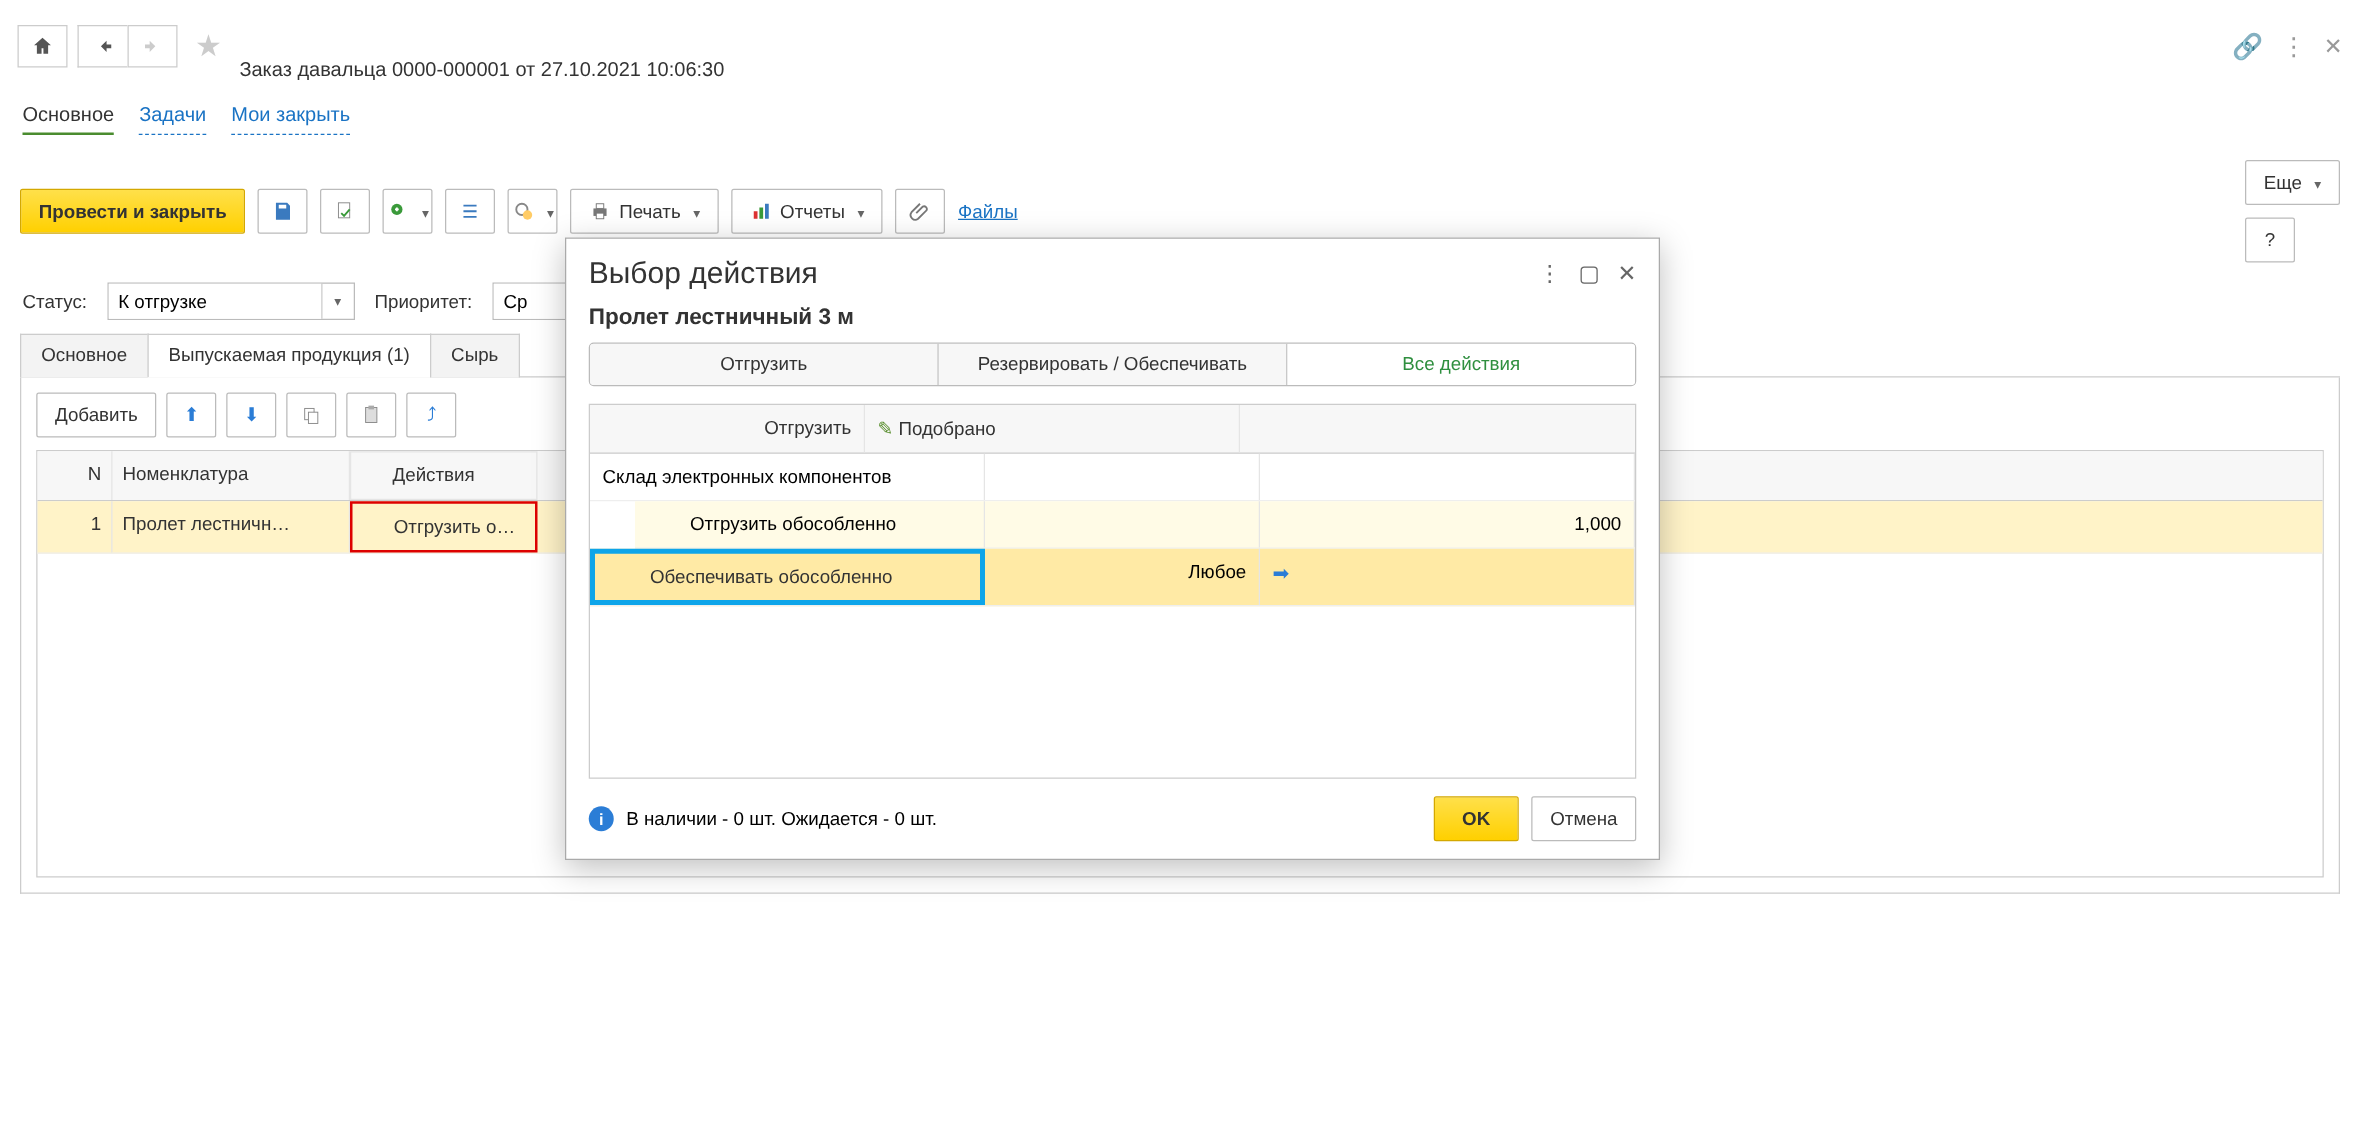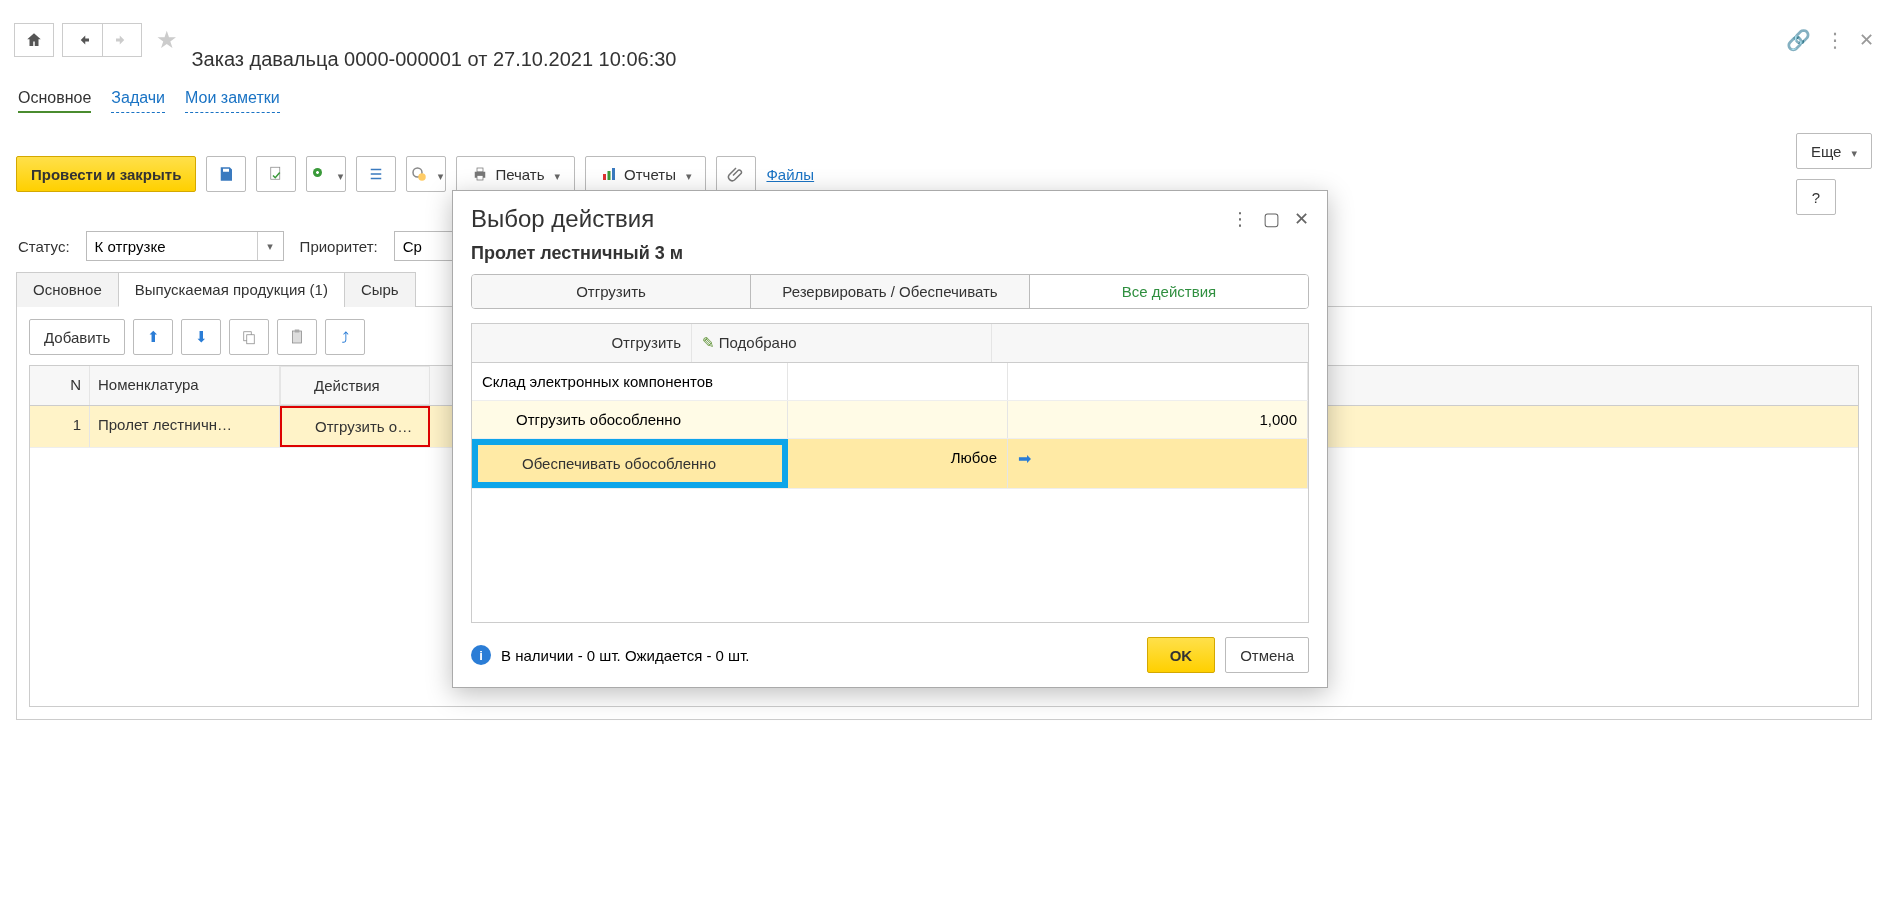--- a/index.html
+++ b/index.html
@@ -3,21 +3,21 @@
 <meta charset="utf-8">
 <style>
 * { box-sizing: border-box; margin: 0; padding: 0; font-family: Arial, sans-serif; }
 body { background: #fff; font-size: 15px; color: #333; }
 
 .titlebar { display: flex; align-items: center; padding: 8px 14px; gap: 8px; }
 .nav-btn { width: 40px; height: 34px; border: 1px solid #ccc; background: #fff; display: flex; align-items: center; justify-content: center; cursor: pointer; }
 .nav-group { display: flex; }
 .nav-group .nav-btn:first-child { border-right: none; }
 .star { font-size: 24px; color: #ccc; margin: 0 6px; }
-.title { font-size: 20px; font-weight: 400; color: #333; margin-top: 40px; }
+.title { font-size: 16px; font-weight: 400; color: #333; margin-top: 40px; }
 .title-right { margin-left: auto; display: flex; gap: 14px; align-items: center; color: #999; }
 
 .subnav { display: flex; gap: 20px; padding: 10px 18px 14px; font-size: 16px; }
 .subnav-item { color: #1a73c4; cursor: pointer; border-bottom: 1px dashed #1a73c4; }
 .subnav-item.active { color: #333; border-bottom: 2px solid #4a8c2f; padding-bottom: 4px; }
 
 .toolbar { display: flex; gap: 10px; padding: 6px 16px 12px; align-items: center; flex-wrap: wrap; }
 .btn { height: 36px; border: 1px solid #bbb; background: #fff; padding: 0 14px; display: inline-flex; align-items: center; gap: 6px; cursor: pointer; font-size: 15px; color: #333; border-radius: 2px; }
 .btn.yellow { background: linear-gradient(#ffe04a, #ffd000); border-color: #d4a800; font-weight: bold; }
 .btn.icon-only { width: 40px; padding: 0; justify-content: center; }
@@ -63,22 +63,22 @@
 .dlg-grid { margin: 14px 18px 0; border: 1px solid #ccc; min-height: 300px; }
 .dlg-ghead { display: flex; background: #f7f7f7; border-bottom: 1px solid #ccc; }
 .dlg-gcell { padding: 10px 10px; border-right: 1px solid #e5e5e5; }
 .c1 { flex: 1; }
 .c2 { width: 220px; text-align: right; }
 .c3 { width: 300px; }
 .dlg-row { display: flex; border-bottom: 1px solid #eee; }
 .muted { color: #000000; }
 .indent1 { padding-left: 44px; }
 .dlg-row.highlight { background: #ffeaa5; }
-.dlg-row.highlight .c1 { border: 6px solid #0ea5e9; }
-.dlg-row.light { background: #fffbe6; }
+.dlg-row.highlight .c1 { border: 4px solid #0ea5e9; }
+.dlg-row.light { background: #fffbe6; margin-left: 36px; }
 
 .dlg-foot { display: flex; align-items: center; padding: 14px 18px; gap: 10px; }
 .info-ico { width: 20px; height: 20px; border-radius: 50%; background: #2b7dd6; color: #fff; display: flex; align-items: center; justify-content: center; font-weight: bold; font-size: 13px; }
 .spacer { flex: 1; }
 
 svg.ico { width: 18px; height: 18px; }
 .pencil { color: #5a8f2f; }
 .arrow-blue { color: #2b7dd6; font-size: 16px; }
 
 .more-right { margin-left: auto; display: flex; gap: 10px; flex-direction: column; }
@@ -109,21 +109,21 @@
   <div class="title-right">
     <span style="font-size:20px;">🔗</span>
     <span style="font-size:20px;">⋮</span>
     <span style="font-size:18px;">✕</span>
   </div>
 </div>
 
 <div class="subnav">
   <span class="subnav-item active">Основное</span>
   <span class="subnav-item">Задачи</span>
-  <span class="subnav-item">Мои заметки</span>
+  <span class="subnav-item">Мои закрыть</span>
 </div>
 
 <div class="toolbar">
   <button class="btn yellow">Провести и закрыть</button>
   <button class="btn icon-only">
     <svg class="ico" viewBox="0 0 24 24">
         <path fill="#3a7abf" d="M5 3h12l3 3v15H5zM8 5v4h8V5zm1 8h6v6H9z"></path>
       </svg>
   </button>
   <button class="btn icon-only">

